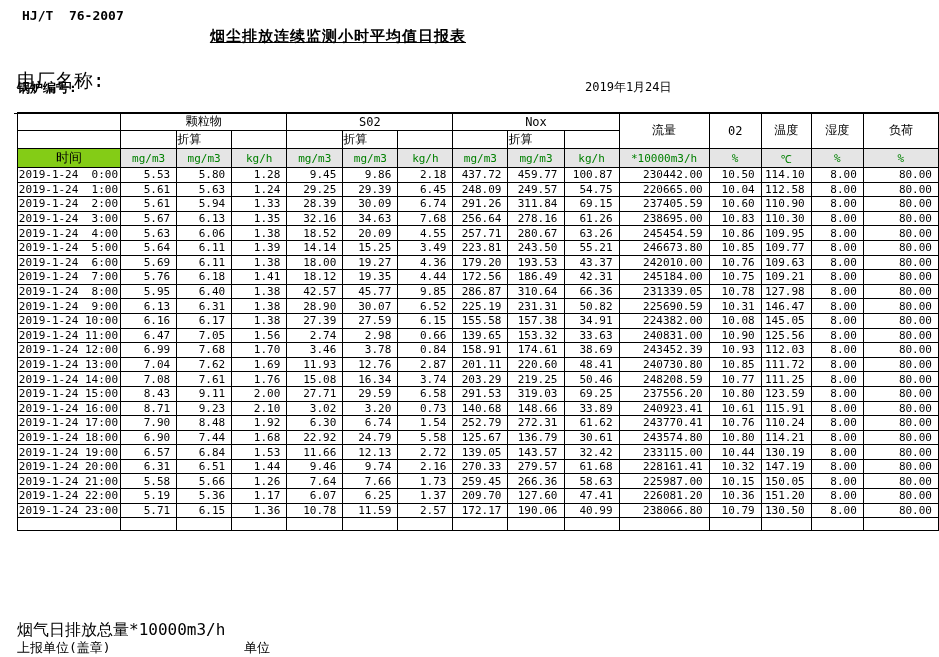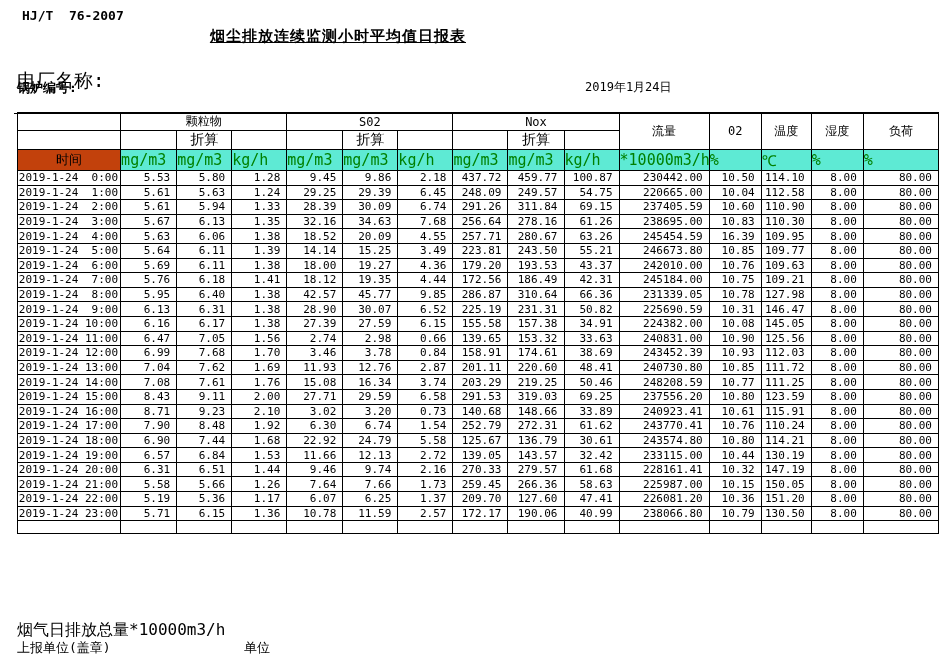--- a/index.html
+++ b/index.html
@@ -11,23 +11,23 @@
   .plant{left:17px;top:68px;font-size:19px;font-weight:normal;}
   .boiler{left:17px;top:79px;font-size:13px;font-weight:bold;}
   .date{left:585px;top:79px;font-size:12px;}
   .toprule{position:absolute;left:14px;top:113px;width:924px;height:1px;background:#000;}
   table{position:absolute;left:17px;top:112px;border-collapse:collapse;table-layout:fixed;width:922px;}
   td{border:1px solid #000;font-size:11px;padding:0;overflow:hidden;vertical-align:middle;}
   tr.hrow{height:15px;}
   tr.drow{height:14.6px;}
   tr.sep{height:13px;}
   td.grp{text-align:center;font-size:12px;}
-  td.conv{text-align:center;font-size:14px;}
-  td.unit{text-align:left;background:#5eead4;color:#008000;font-size:15px;}
-  td.timehead{text-align:center;background:#c2410c;color:#000;font-size:13px;}
+  td.conv{font-size:12px;}
+  td.unit{text-align:center;background:#e5e5e5;color:#008000;font-size:11px;}
+  td.timehead{text-align:center;background:#84cc16;color:#000;font-size:13px;}
   td.time{text-align:right;padding-right:2px;white-space:pre;font-size:11px;}
   td.num{text-align:right;padding-right:6px;font-size:11px;}
   .fn1{left:17px;top:620px;font-size:16px;}
   .fn2{left:17px;top:639px;font-size:13px;}
   .fn3{left:213px;top:639px;font-size:13px;margin-left:31px;}
 </style>
 </head>
 <body>
 
 <div class="abs std-code">HJ/T  76-2007</div>
@@ -171,21 +171,21 @@
         <td class="num">5.63</td>
         <td class="num">6.06</td>
         <td class="num">1.38</td>
         <td class="num">18.52</td>
         <td class="num">20.09</td>
         <td class="num">4.55</td>
         <td class="num">257.71</td>
         <td class="num">280.67</td>
         <td class="num">63.26</td>
         <td class="num">245454.59</td>
-        <td class="num">16.39</td>
+        <td class="num">10.86</td>
         <td class="num">109.95</td>
         <td class="num">8.00</td>
         <td class="num">80.00</td>
       </tr>
       <tr class="drow">
         <td class="time">2019-1-24  5:00</td>
         <td class="num">5.64</td>
         <td class="num">6.11</td>
         <td class="num">1.39</td>
         <td class="num">14.14</td>

